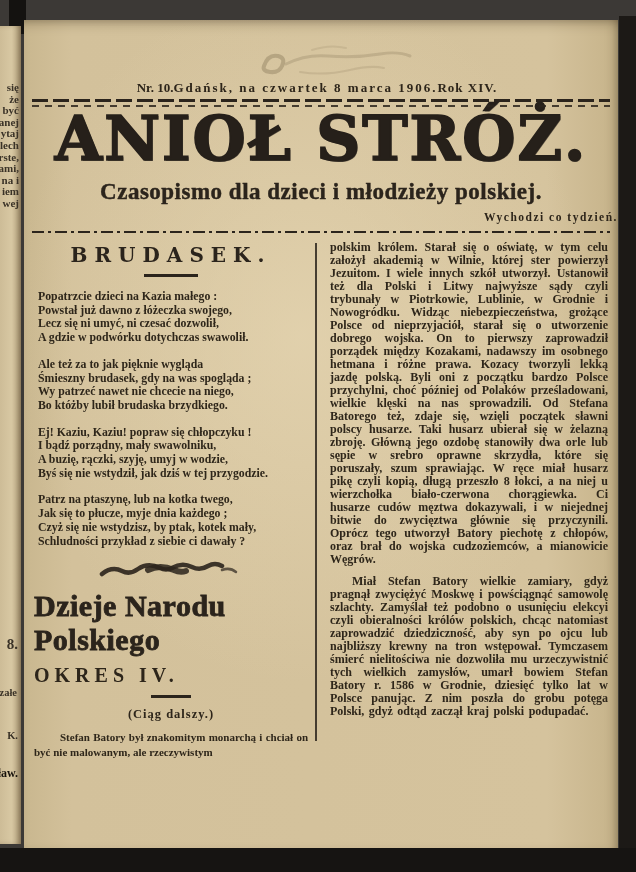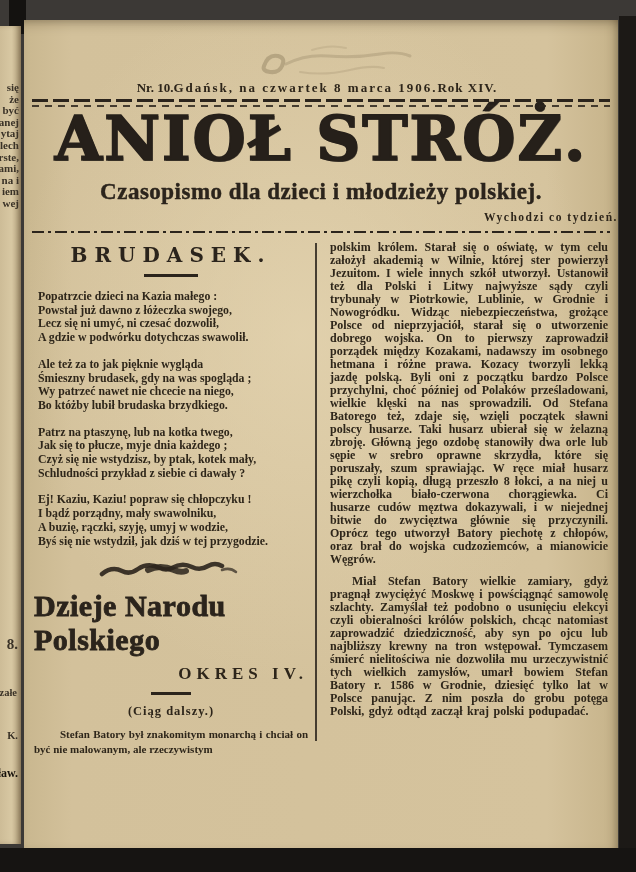--- a/index.html
+++ b/index.html
@@ -79,21 +79,21 @@
   .stanza{
     font-size:11.8px;font-weight:bold;line-height:13.7px;margin-bottom:13px;
     white-space:pre-line;color:#2e261a;
   }
   .flourish{display:block;margin:2px auto 8px auto;}
 
   .article-title{
     text-align:left;font-weight:bold;font-size:30px;letter-spacing:.5px;
     color:#2b241c;-webkit-text-stroke:.8px #2b241c;margin-top:6px;
   }
-  .article-sub{text-align:right;font-weight:bold;font-size:17px;letter-spacing:5px;margin-top:7px;}
+  .article-sub{text-align:left;font-weight:bold;font-size:20px;letter-spacing:5px;margin-top:7px;}
   .article-bar{width:40px;height:3px;background:#2b241c;margin:8px auto 0 auto;}
   .article-cont{text-align:center;font-size:12.5px;font-weight:bold;margin-top:9px;letter-spacing:1px;}
   .article-body{
     margin-top:8px;font-size:11px;line-height:15px;text-align:justify;
     text-indent:26px;font-weight:bold;color:#2e261a;
   }
   .body-par{
     font-size:12px;line-height:13px;text-align:justify;word-spacing:1.5px;
     font-weight:bold;color:#2e261a;
   }
@@ -161,28 +161,28 @@
 
         <div class="poem">
           <div class="stanza">Popatrzcie dzieci na Kazia małego :
 Powstał już dawno z łóżeczka swojego,
 Lecz się ni umyć, ni czesać dozwolił,
 A gdzie w podwórku dotychczas swawolił.</div>
           <div class="stanza">Ale też za to jak pięknie wygląda
 Śmieszny brudasek, gdy na was spogląda ;
 Wy patrzeć nawet nie chcecie na niego,
 Bo któżby lubił brudaska brzydkiego.</div>
+          <div class="stanza">Ej! Kaziu, Kaziu! popraw się chłopczyku !
+I bądź porządny, mały swawolniku,
+A buzię, rączki, szyję, umyj w wodzie,
+Byś się nie wstydził, jak dziś w tej przygodzie.</div>
           <div class="stanza">Patrz na ptaszynę, lub na kotka twego,
 Jak się to płucze, myje dnia każdego ;
 Czyż się nie wstydzisz, by ptak, kotek mały,
 Schludności przykład z siebie ci dawały ?</div>
-          <div class="stanza">Ej! Kaziu, Kaziu! popraw się chłopczyku !
-I bądź porządny, mały swawolniku,
-A buzię, rączki, szyję, umyj w wodzie,
-Byś się nie wstydził, jak dziś w tej przygodzie.</div>
         </div>
 
         <svg class="flourish" width="150" height="20" viewBox="0 0 150 20">
           <g fill="none" stroke="#2b241c" stroke-linecap="round">
             <path d="M6,13 q10,-8 20,-3 q8,4 16,-2 q10,-7 22,-1 q6,3 12,0 q10,-6 20,-1 q8,4 16,-1 q7,-4 14,0" stroke-width="4.5" opacity=".9"></path>
             <path d="M52,9 q12,-6 26,0 q6,3 12,1" stroke-width="6" opacity=".85"></path>
             <path d="M126,9 q8,-3 14,2" stroke-width="2.5" opacity=".7"></path>
           </g>
         </svg>
 

